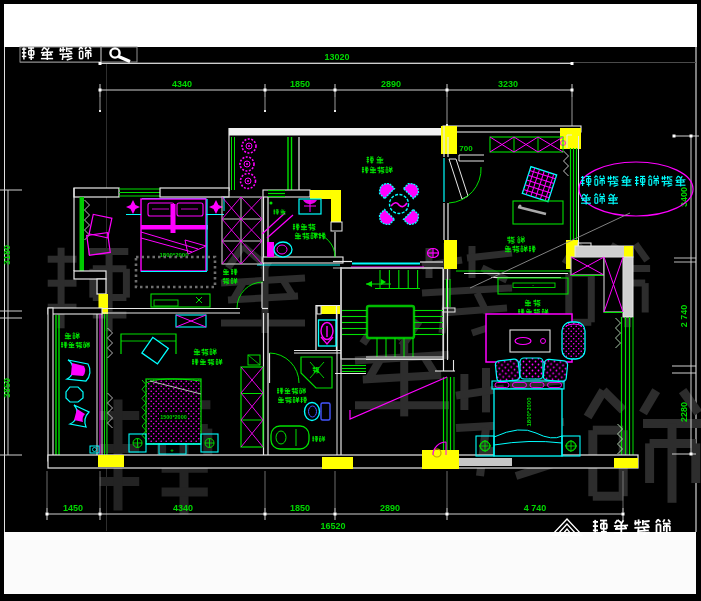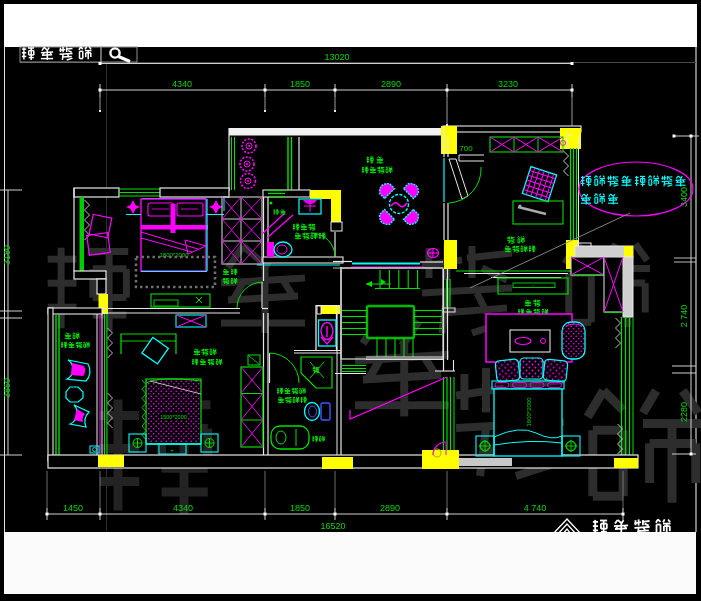--- a/index.html
+++ b/index.html
@@ -1,14 +1,14 @@
 <!DOCTYPE html>
 <html><head><meta charset="utf-8"><style>
 html,body{margin:0;padding:0;background:#000;}
-#page{position:relative;width:701px;height:598px;overflow:hidden;font-family:"Liberation Sans",sans-serif;}
+#page{position:relative;width:701px;height:598px;overflow:hidden;font-family:"Liberation Sans",sans-serif;font-weight:bold;}
 </style></head><body>
 <div id="page">
 <svg width="701" height="601" viewBox="0 0 701 601">
 
 <rect x="0" y="0" width="701" height="601" fill="#000000"></rect>
 
 <rect x="4" y="4" width="693" height="43" fill="#ffffff"></rect>
 
 <rect x="4" y="532" width="692" height="62" fill="#fbfbfb"></rect>
 

